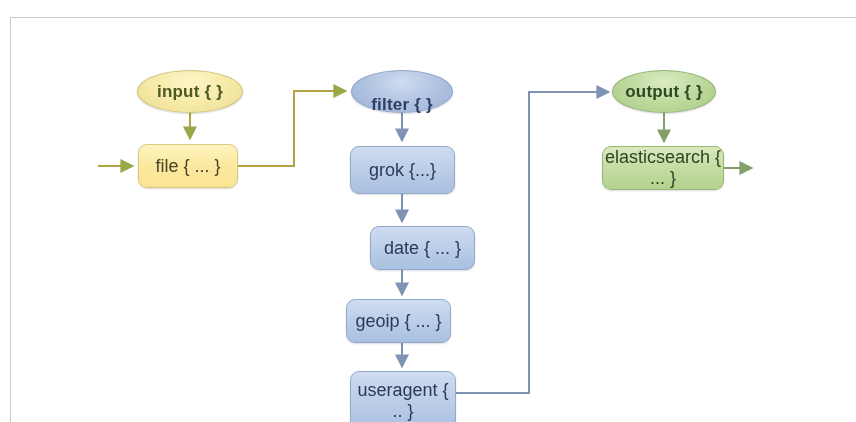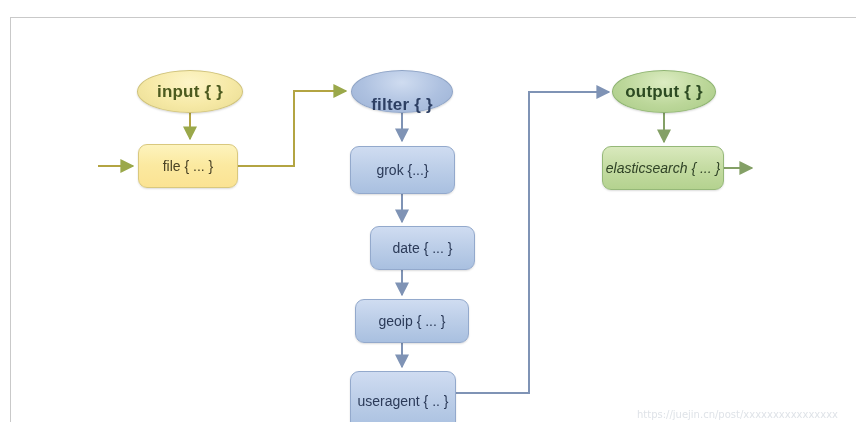--- a/index.html
+++ b/index.html
@@ -85,21 +85,21 @@
     border: 1px solid #8fb472;
     box-shadow: 0 1px 2px rgba(0,0,0,0.16);
   }
   .ellipse.green .label { color: #2c4a22; }
 
   
   .box {
     border-radius: 9px;
   }
   .box .label {
-    font-size: 14px;
+    font-size: 18px;
   }
 
   .box.yellow {
     background: linear-gradient(to bottom, #fdf3bd 0%, #fbe9a0 48%, #fbe393 100%);
     border: 1px solid #d9c87e;
     box-shadow: 0 1px 2px rgba(0,0,0,0.14);
   }
   .box.yellow .label { color: #4a4326; }
 
   .box.blue {
@@ -107,21 +107,21 @@
     border: 1px solid #93a9cc;
     box-shadow: 0 1px 2px rgba(0,0,0,0.14);
   }
   .box.blue .label { color: #2b3a58; }
 
   .box.green {
     background: linear-gradient(to bottom, #d9e9bd 0%, #c5dca3 48%, #b4d28f 100%);
     border: 1px solid #95b878;
     box-shadow: 0 1px 2px rgba(0,0,0,0.14);
   }
-  .box.green .label { color: #2f4226; font-style: italic; }
+  .box.green .label { color: #2f4226; }
 
   
   #watermark {
     position: absolute;
     right: 22px;
     top: 378px;
     font-size: 15px;
     color: #8d8d8d;
     font-family: "DejaVu Sans", sans-serif;
     white-space: nowrap;
@@ -188,31 +188,30 @@
   </div>
 
   <div class="node box blue" style="left:350px; top:146px; width:105px; height:48px;">
     <span class="label">grok {...}</span>
   </div>
 
   <div class="node box blue" style="left:350px; top:226px; width:105px; height:44px;margin-left:20px;">
     <span class="label">date { ... }</span>
   </div>
 
-  <div class="node box blue" style="left:355px; top:299px; width:114px; height:44px;">
+  <div class="node box blue" style="left:346px; top:299px; width:105px; height:44px;">
     <span class="label">geoip { ... }</span>
   </div>
 
   <div class="node box blue" style="left:350px; top:371px; width:106px; height:60px;">
     <span class="label">useragent { .. }</span>
   </div>
 
   <div class="node ellipse green" style="left:612px; top:70px; width:104px; height:43px;">
     <span class="label">output { }</span>
   </div>
 
   <div class="node box green" style="left:602px; top:146px; width:122px; height:44px;">
     <span class="label">elasticsearch { ... }</span>
   </div>
 
-  <div id="watermark-url">https://juejin.cn/post/xxxxxxxxxxxxxxxx</div>
 
 </div>
 
 </body></html>

